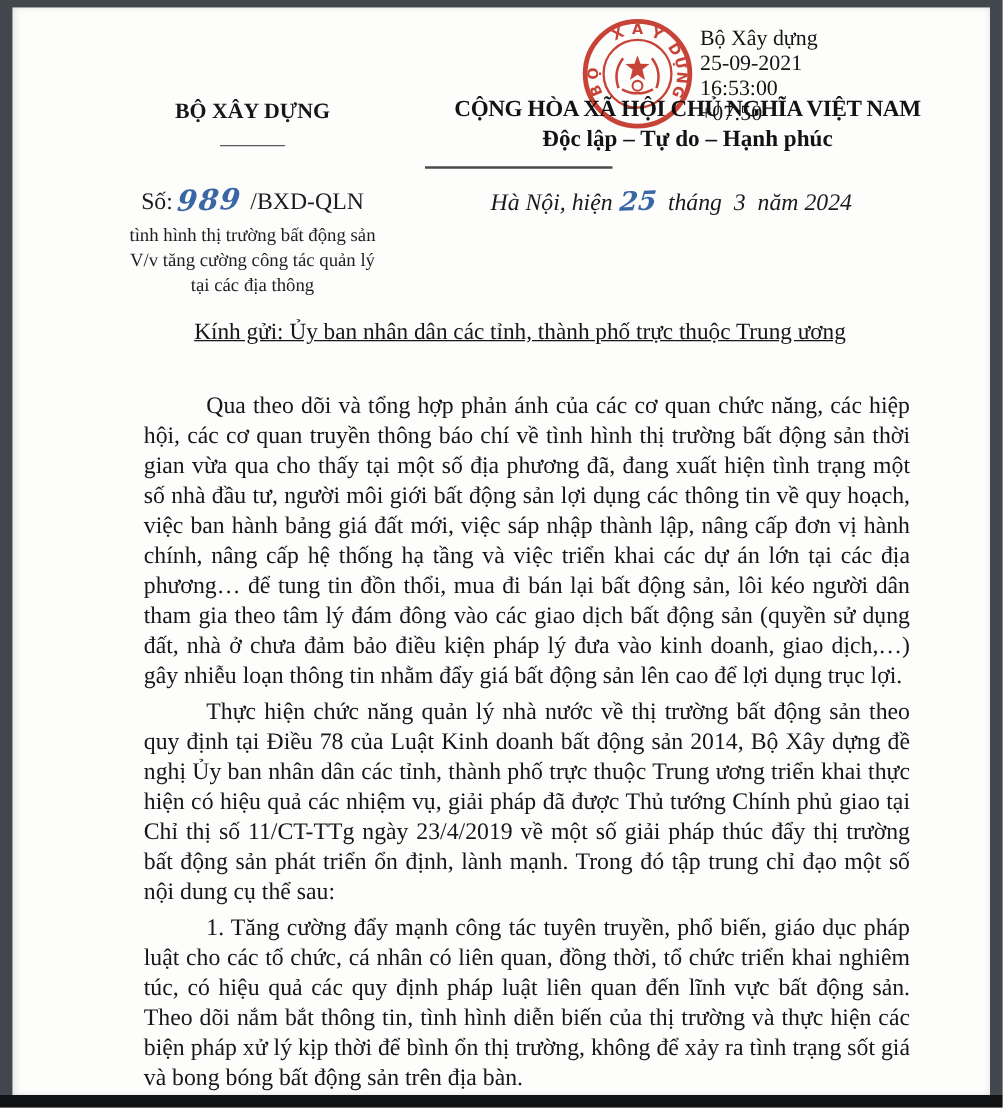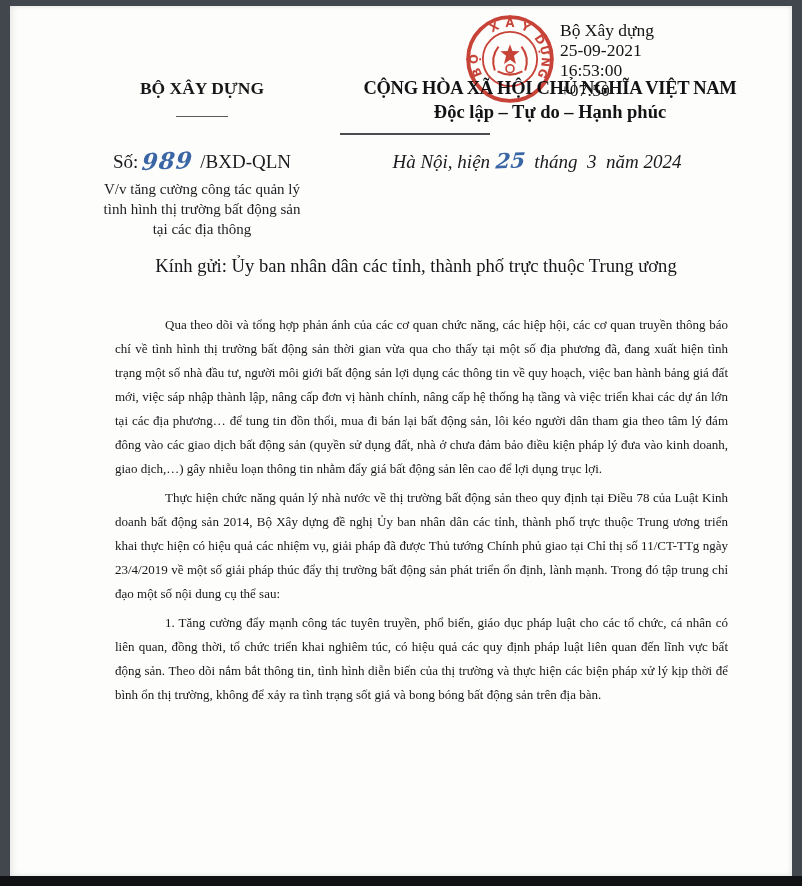--- a/index.html
+++ b/index.html
@@ -46,24 +46,24 @@
 
   .subject { margin:6px auto 0; width:230px; font-size:15px; line-height:20px; color:#1d1d22; }
 
   .dateline { position:absolute; left:320px; top:142px; width:414px; text-align:center;
               font-style:italic; font-size:19px; color:#1b1b1f; white-space:nowrap; }
   .dl-day { font-size:21px; margin:0 9px 0 6px; font-style:italic; }
   .dl-rest { white-space:pre-wrap; }
 
   
   .salutation { position:absolute; left:95px; top:249px; width:622px; text-align:center;
-                font-size:18.6px; color:#17171b; white-space:nowrap; }
+                font-size:18.6px; color:#17171b; white-space:nowrap;text-decoration:underline; }
 
   .body-text { position:absolute; left:105px; top:307px; width:613px;
-               font-size:13px; line-height:24px; color:#17171b; text-align:justify; }
+               font-size:19px; line-height:24px; color:#17171b; text-align:justify; }
   .body-text p { text-indent:50px; margin-bottom:5px; }
 </style>
 </head>
 <body>
 
 <div class="frame">
   <div class="page">
 
     <div class="stamp">
       <svg viewBox="0 0 100 100">
@@ -108,22 +108,22 @@
       <div class="motto1">CỘNG HÒA XÃ HỘI CHỦ NGHĨA VIỆT NAM</div>
       <div class="motto2">Độc lập – Tự do – Hạnh phúc</div>
       <div class="motto-divider"></div>
     </div>
 
     <div class="ref-block">
       <div class="ref-line">
         <span>Số:</span><span class="hand ref-number">989</span><span class="ref-code">/BXD-QLN</span>
       </div>
       <div class="subject">
+        <div>tình hình thị trường bất động sản</div>
         <div>V/v tăng cường công tác quản lý</div>
-        <div>tình hình thị trường bất động sản</div>
         <div>tại các địa thông</div>
       </div>
     </div>
 
     <div class="dateline">
       <span>Hà Nội, hiện</span><span class="hand dl-day">25</span><span class="dl-rest">tháng  3  năm 2024</span>
     </div>
 
     <div class="salutation">Kính gửi: Ủy ban nhân dân các tỉnh, thành phố trực thuộc Trung ương</div>
 

